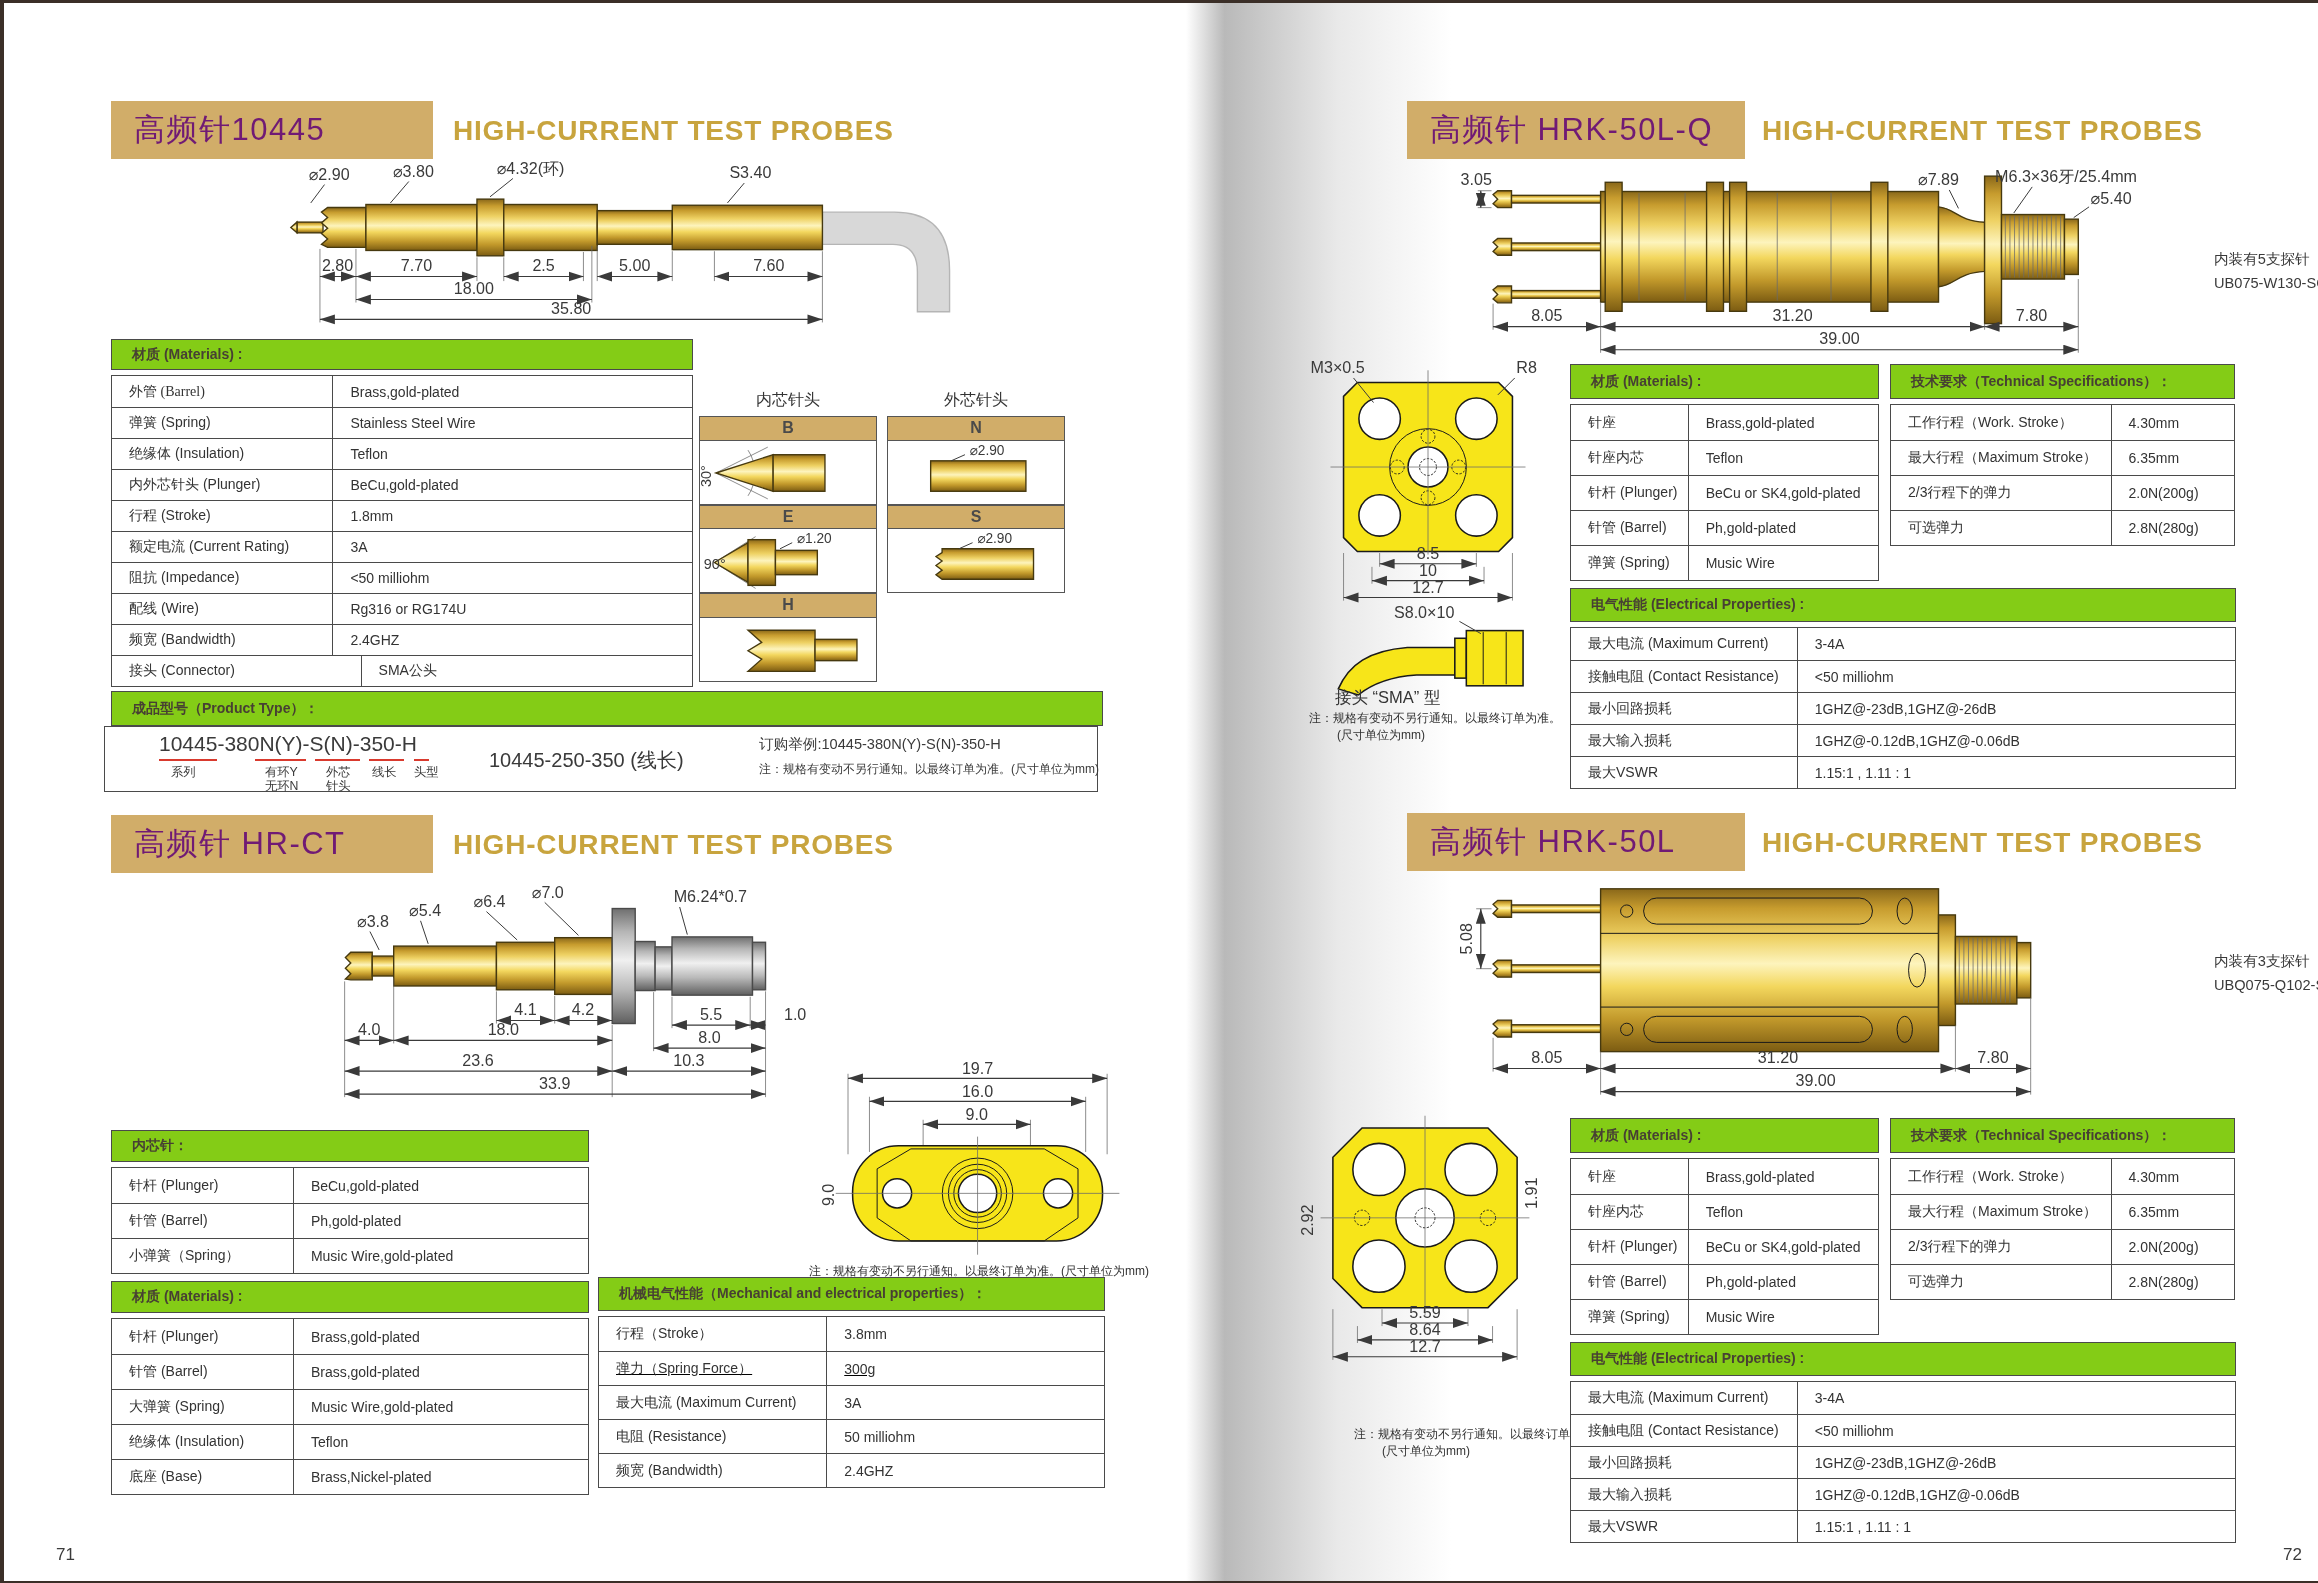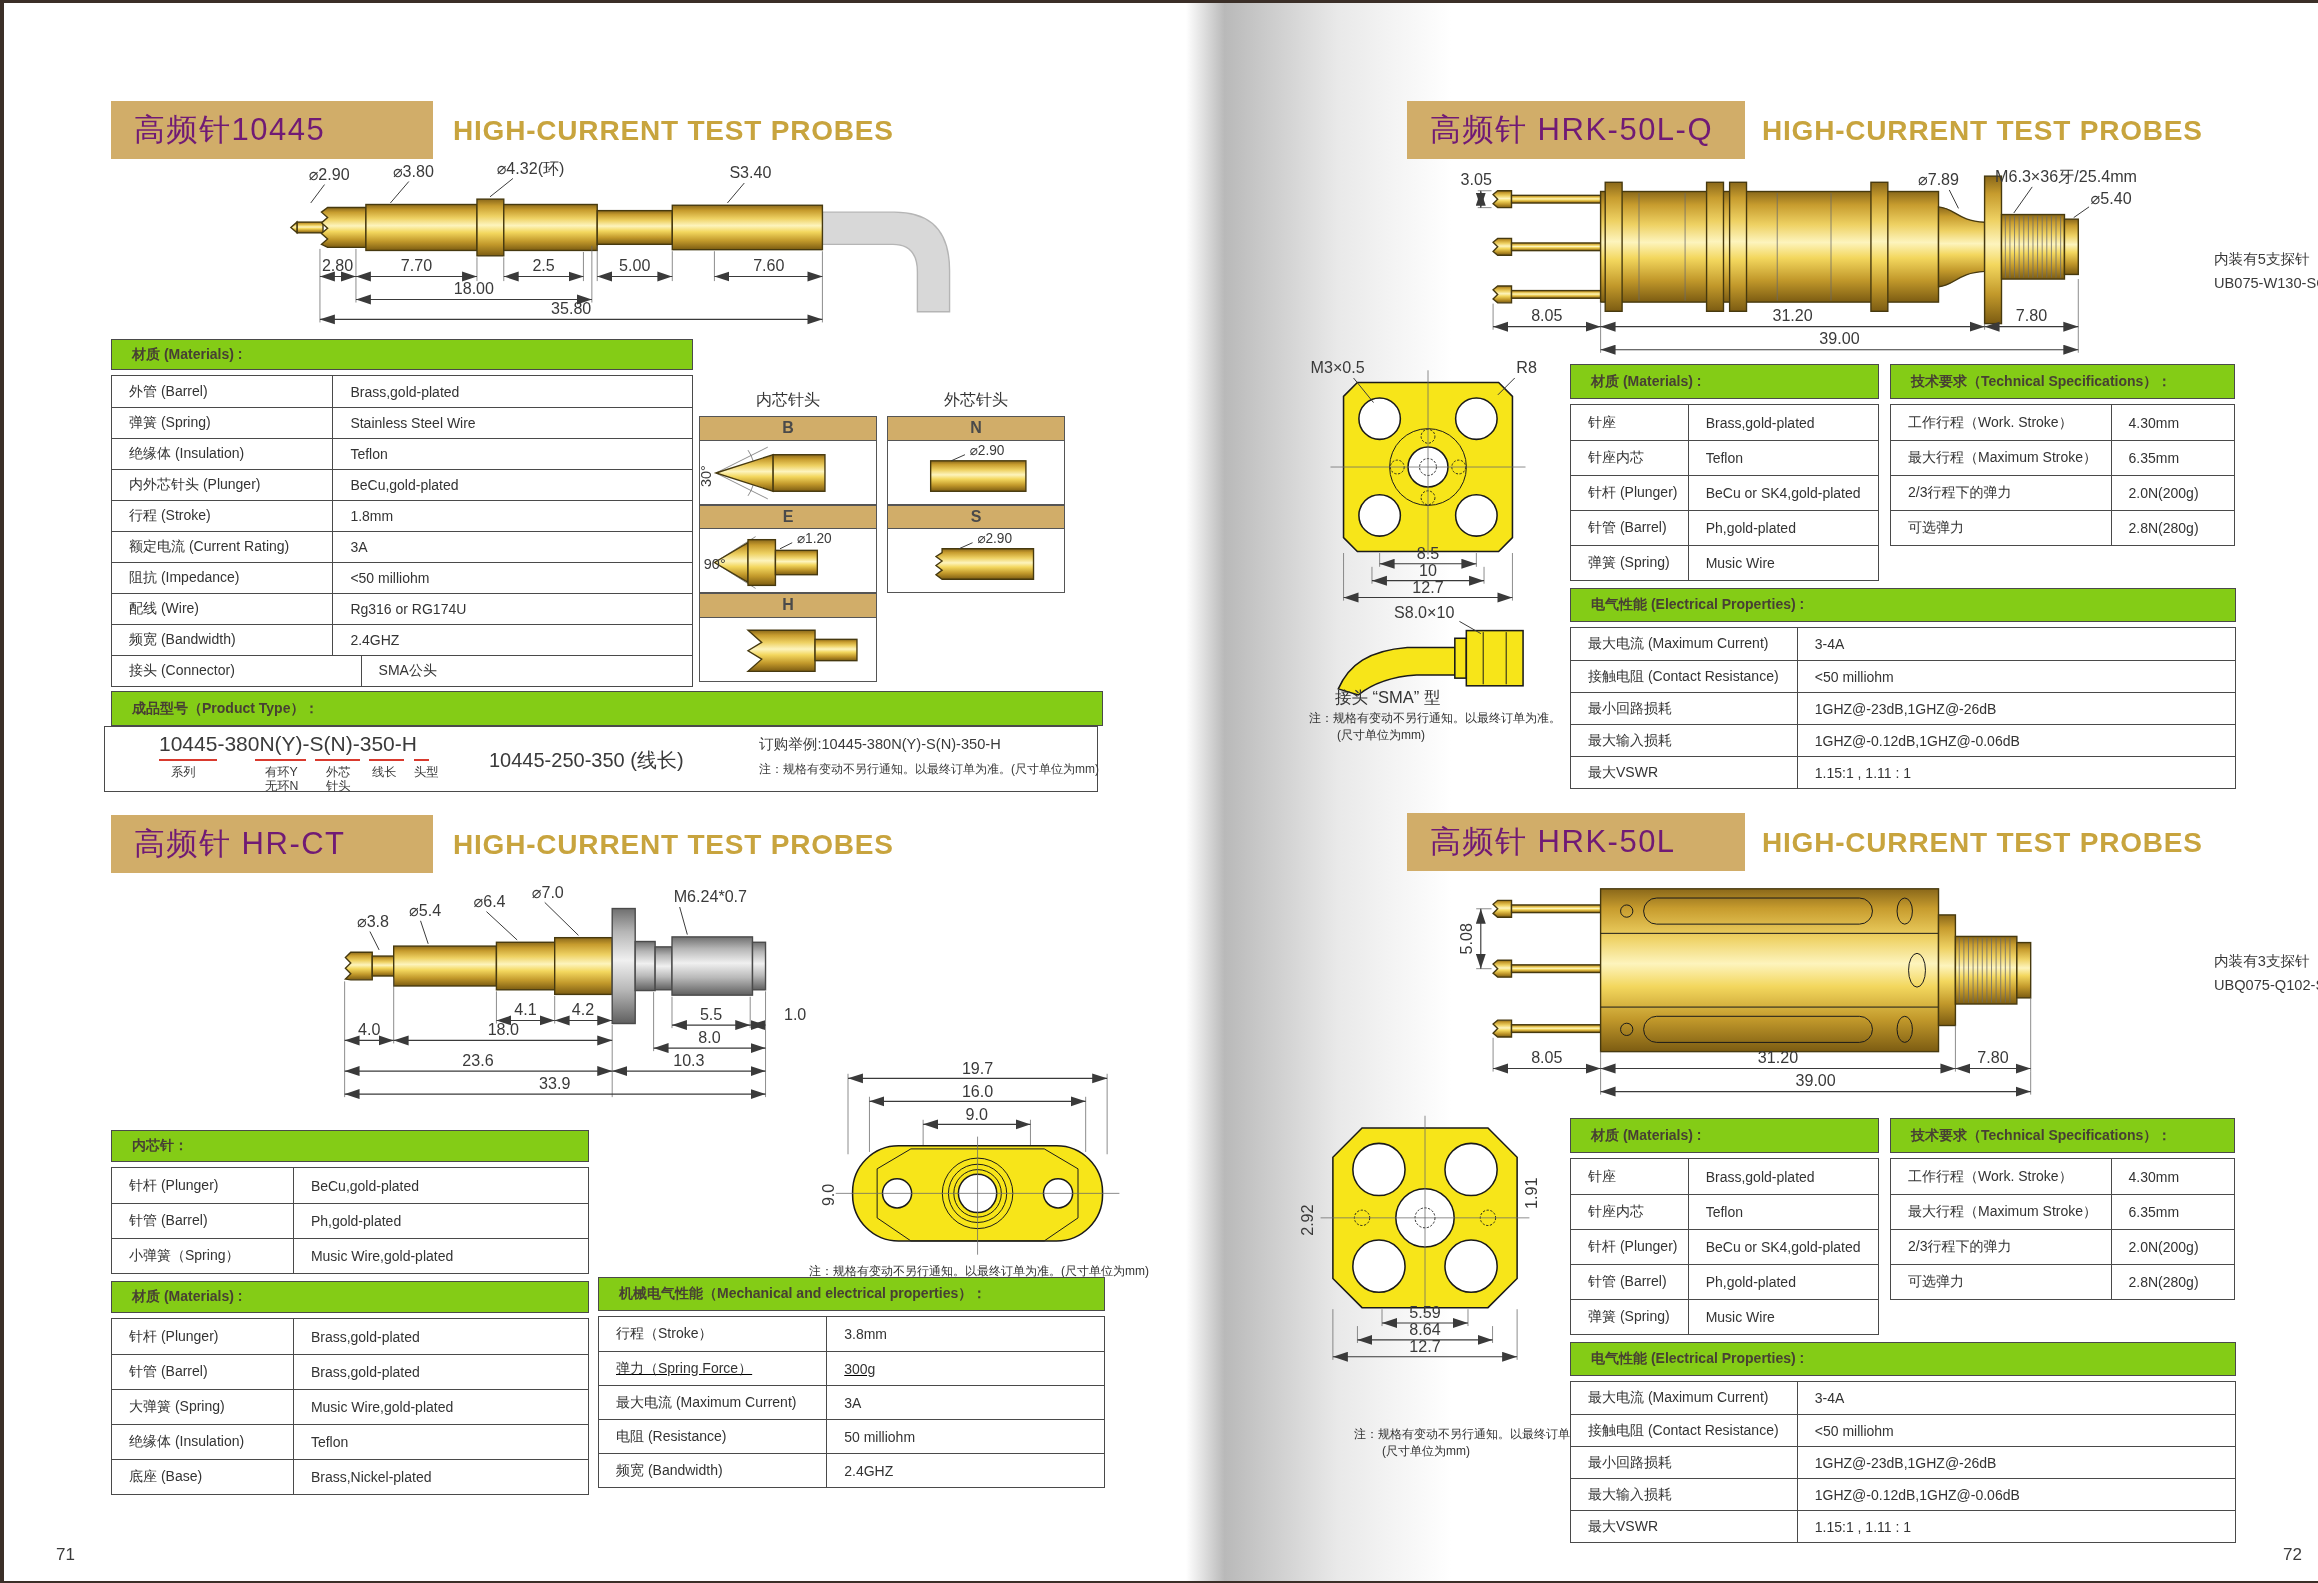--- a/index.html
+++ b/index.html
@@ -119,21 +119,21 @@
       <text x="441" y="179" text-anchor="middle">18.00</text>
       <line class="dl" x1="240" y1="212" x2="896" y2="212" marker-start="url(#ar)" marker-end="url(#ar)"></line>
       <text x="568" y="205" text-anchor="middle">35.80</text>
     </g>
   </svg>
 
   <div class="spec" style="left:107px;top:336px;width:582px">
     <div class="hd" style="height:31px">材质 (Materials) :</div>
     <div class="bd">
         <div class="trow" style="height: 31px;">
-          <div class="tcell" style="width: 38%;">外管 (Barrel)</div>
+          <div class="tcell" style="width: 38%; font-family: Liberation Serif, serif;">外管 (Barrel)</div>
           <div class="tcell" style="width: 62%;">Brass,gold-plated</div>
         </div>
         <div class="trow" style="height: 31px;">
           <div class="tcell" style="width: 38%;">弹簧 (Spring)</div>
           <div class="tcell" style="width: 62%;">Stainless Steel Wire</div>
         </div>
         <div class="trow" style="height: 31px;">
           <div class="tcell" style="width: 38%;">绝缘体 (Insulation)</div>
           <div class="tcell" style="width: 62%;">Teflon</div>
         </div>

